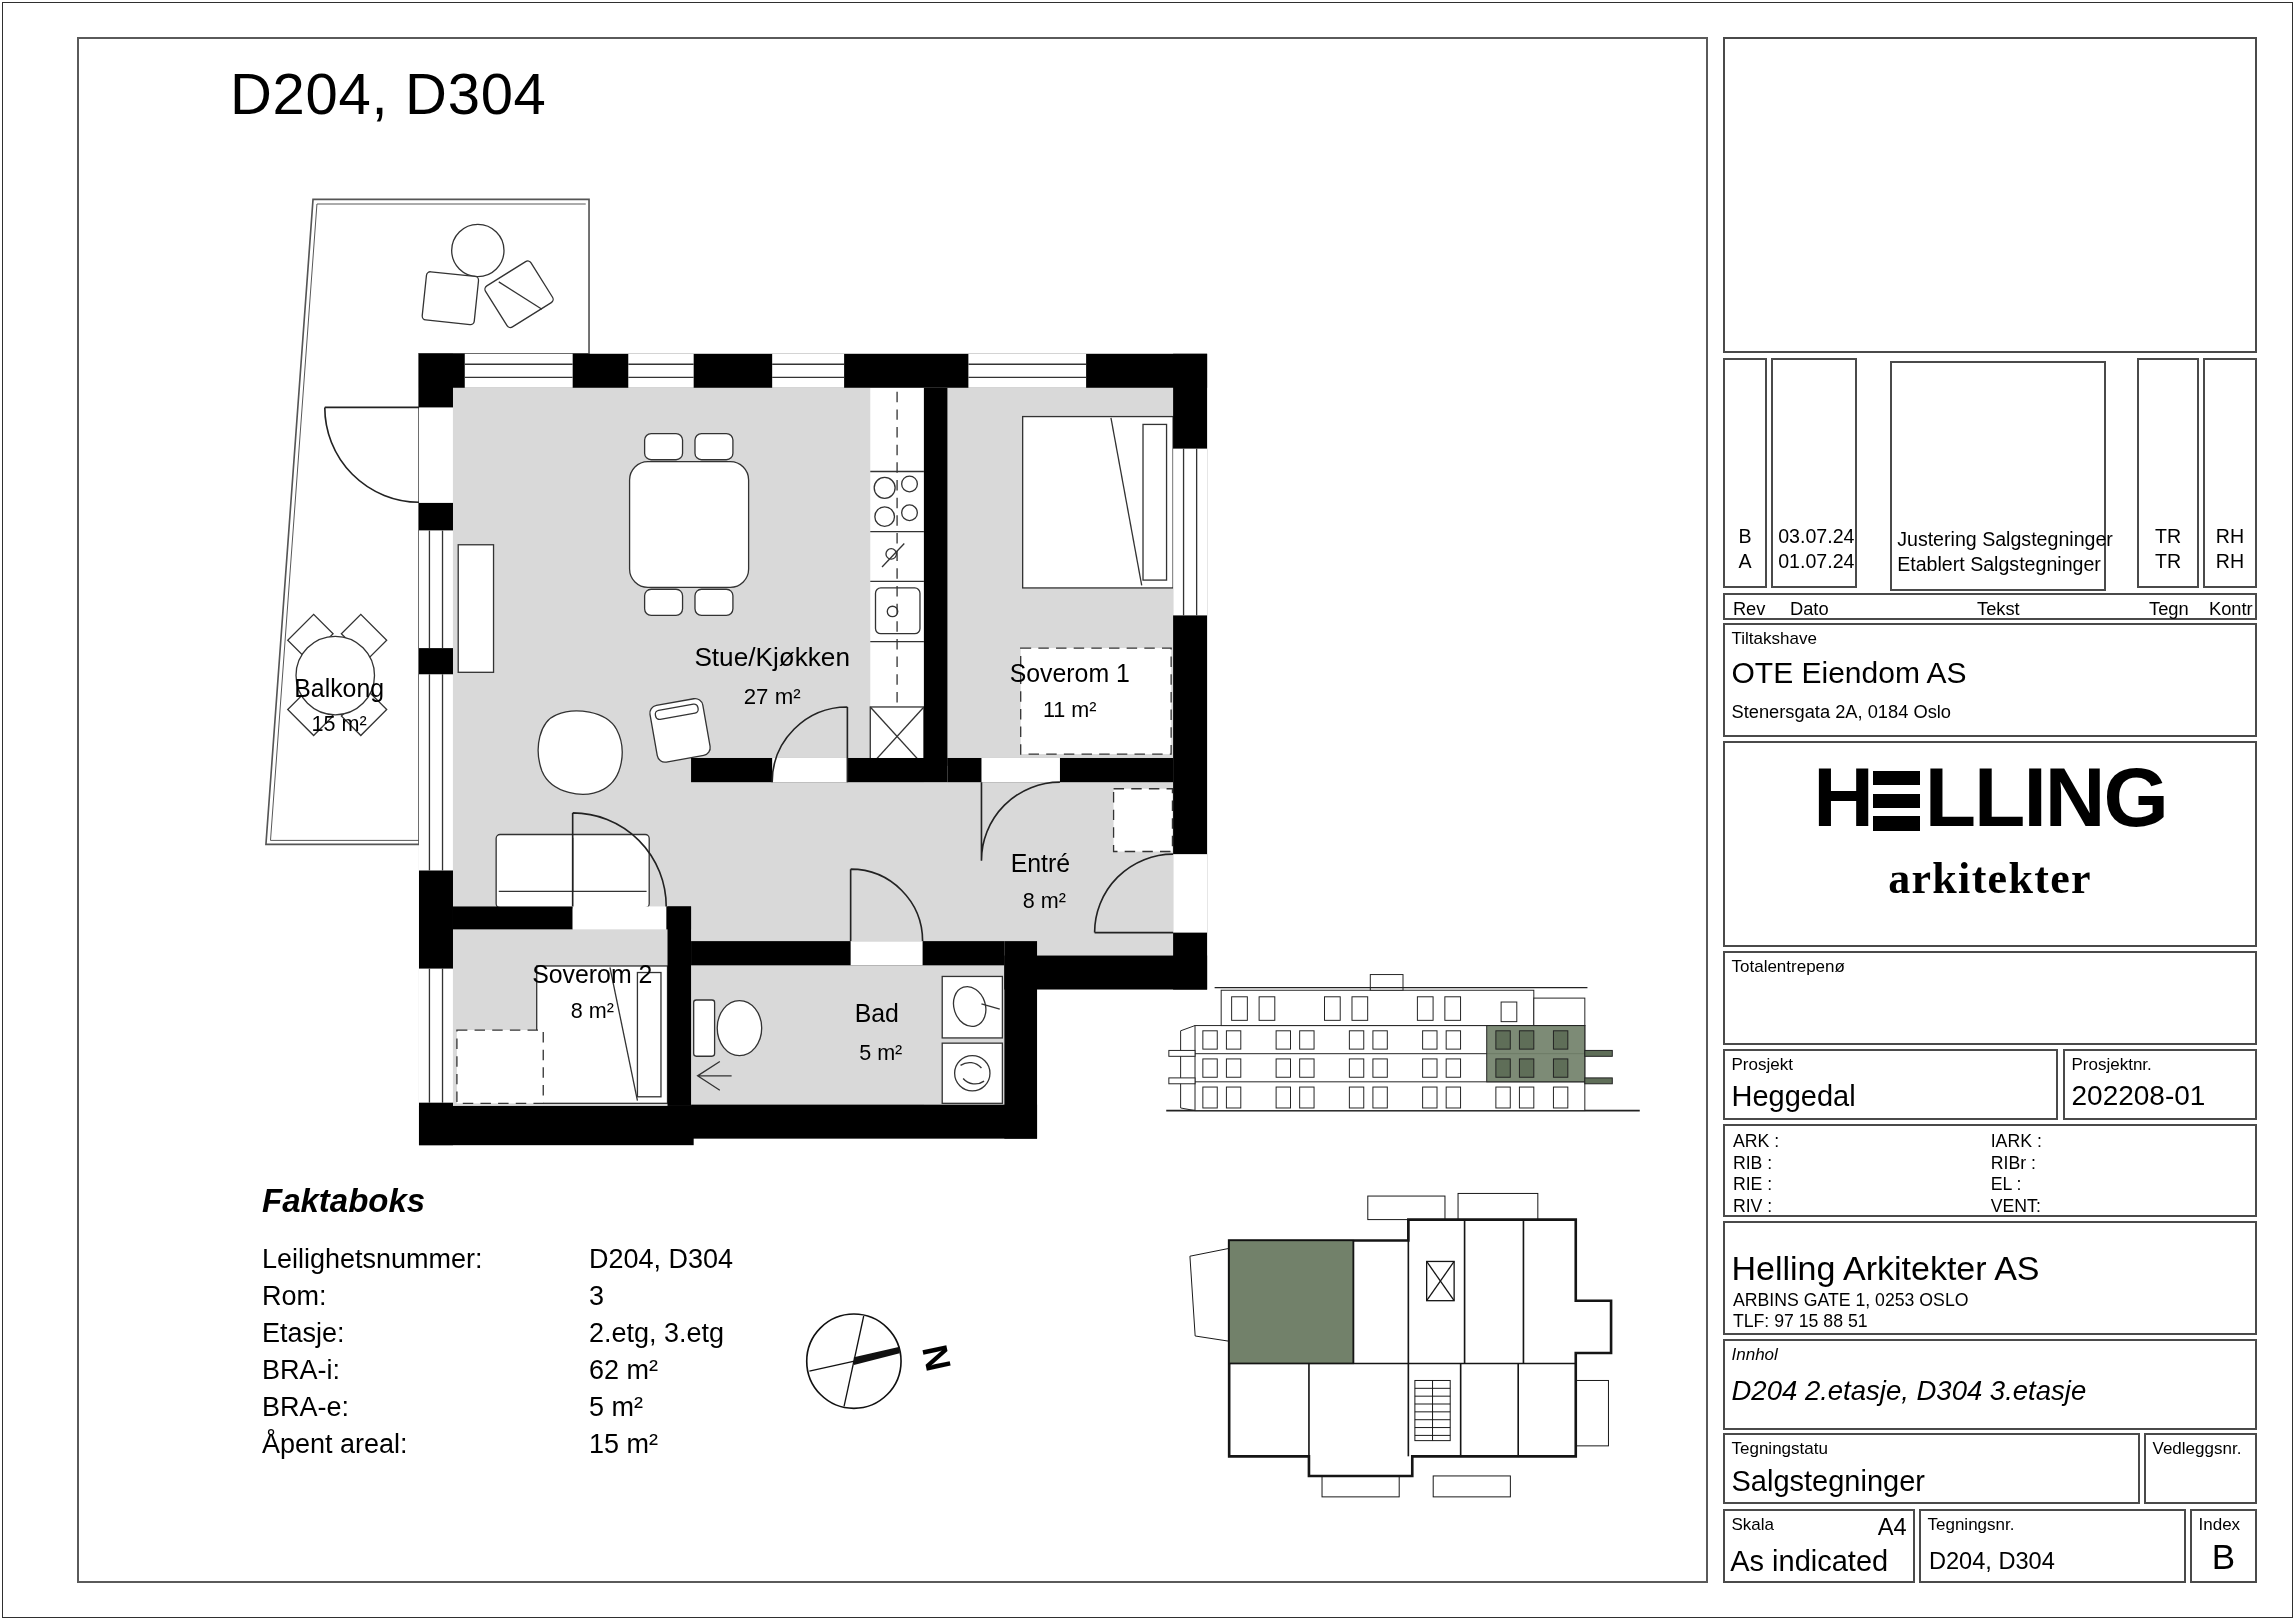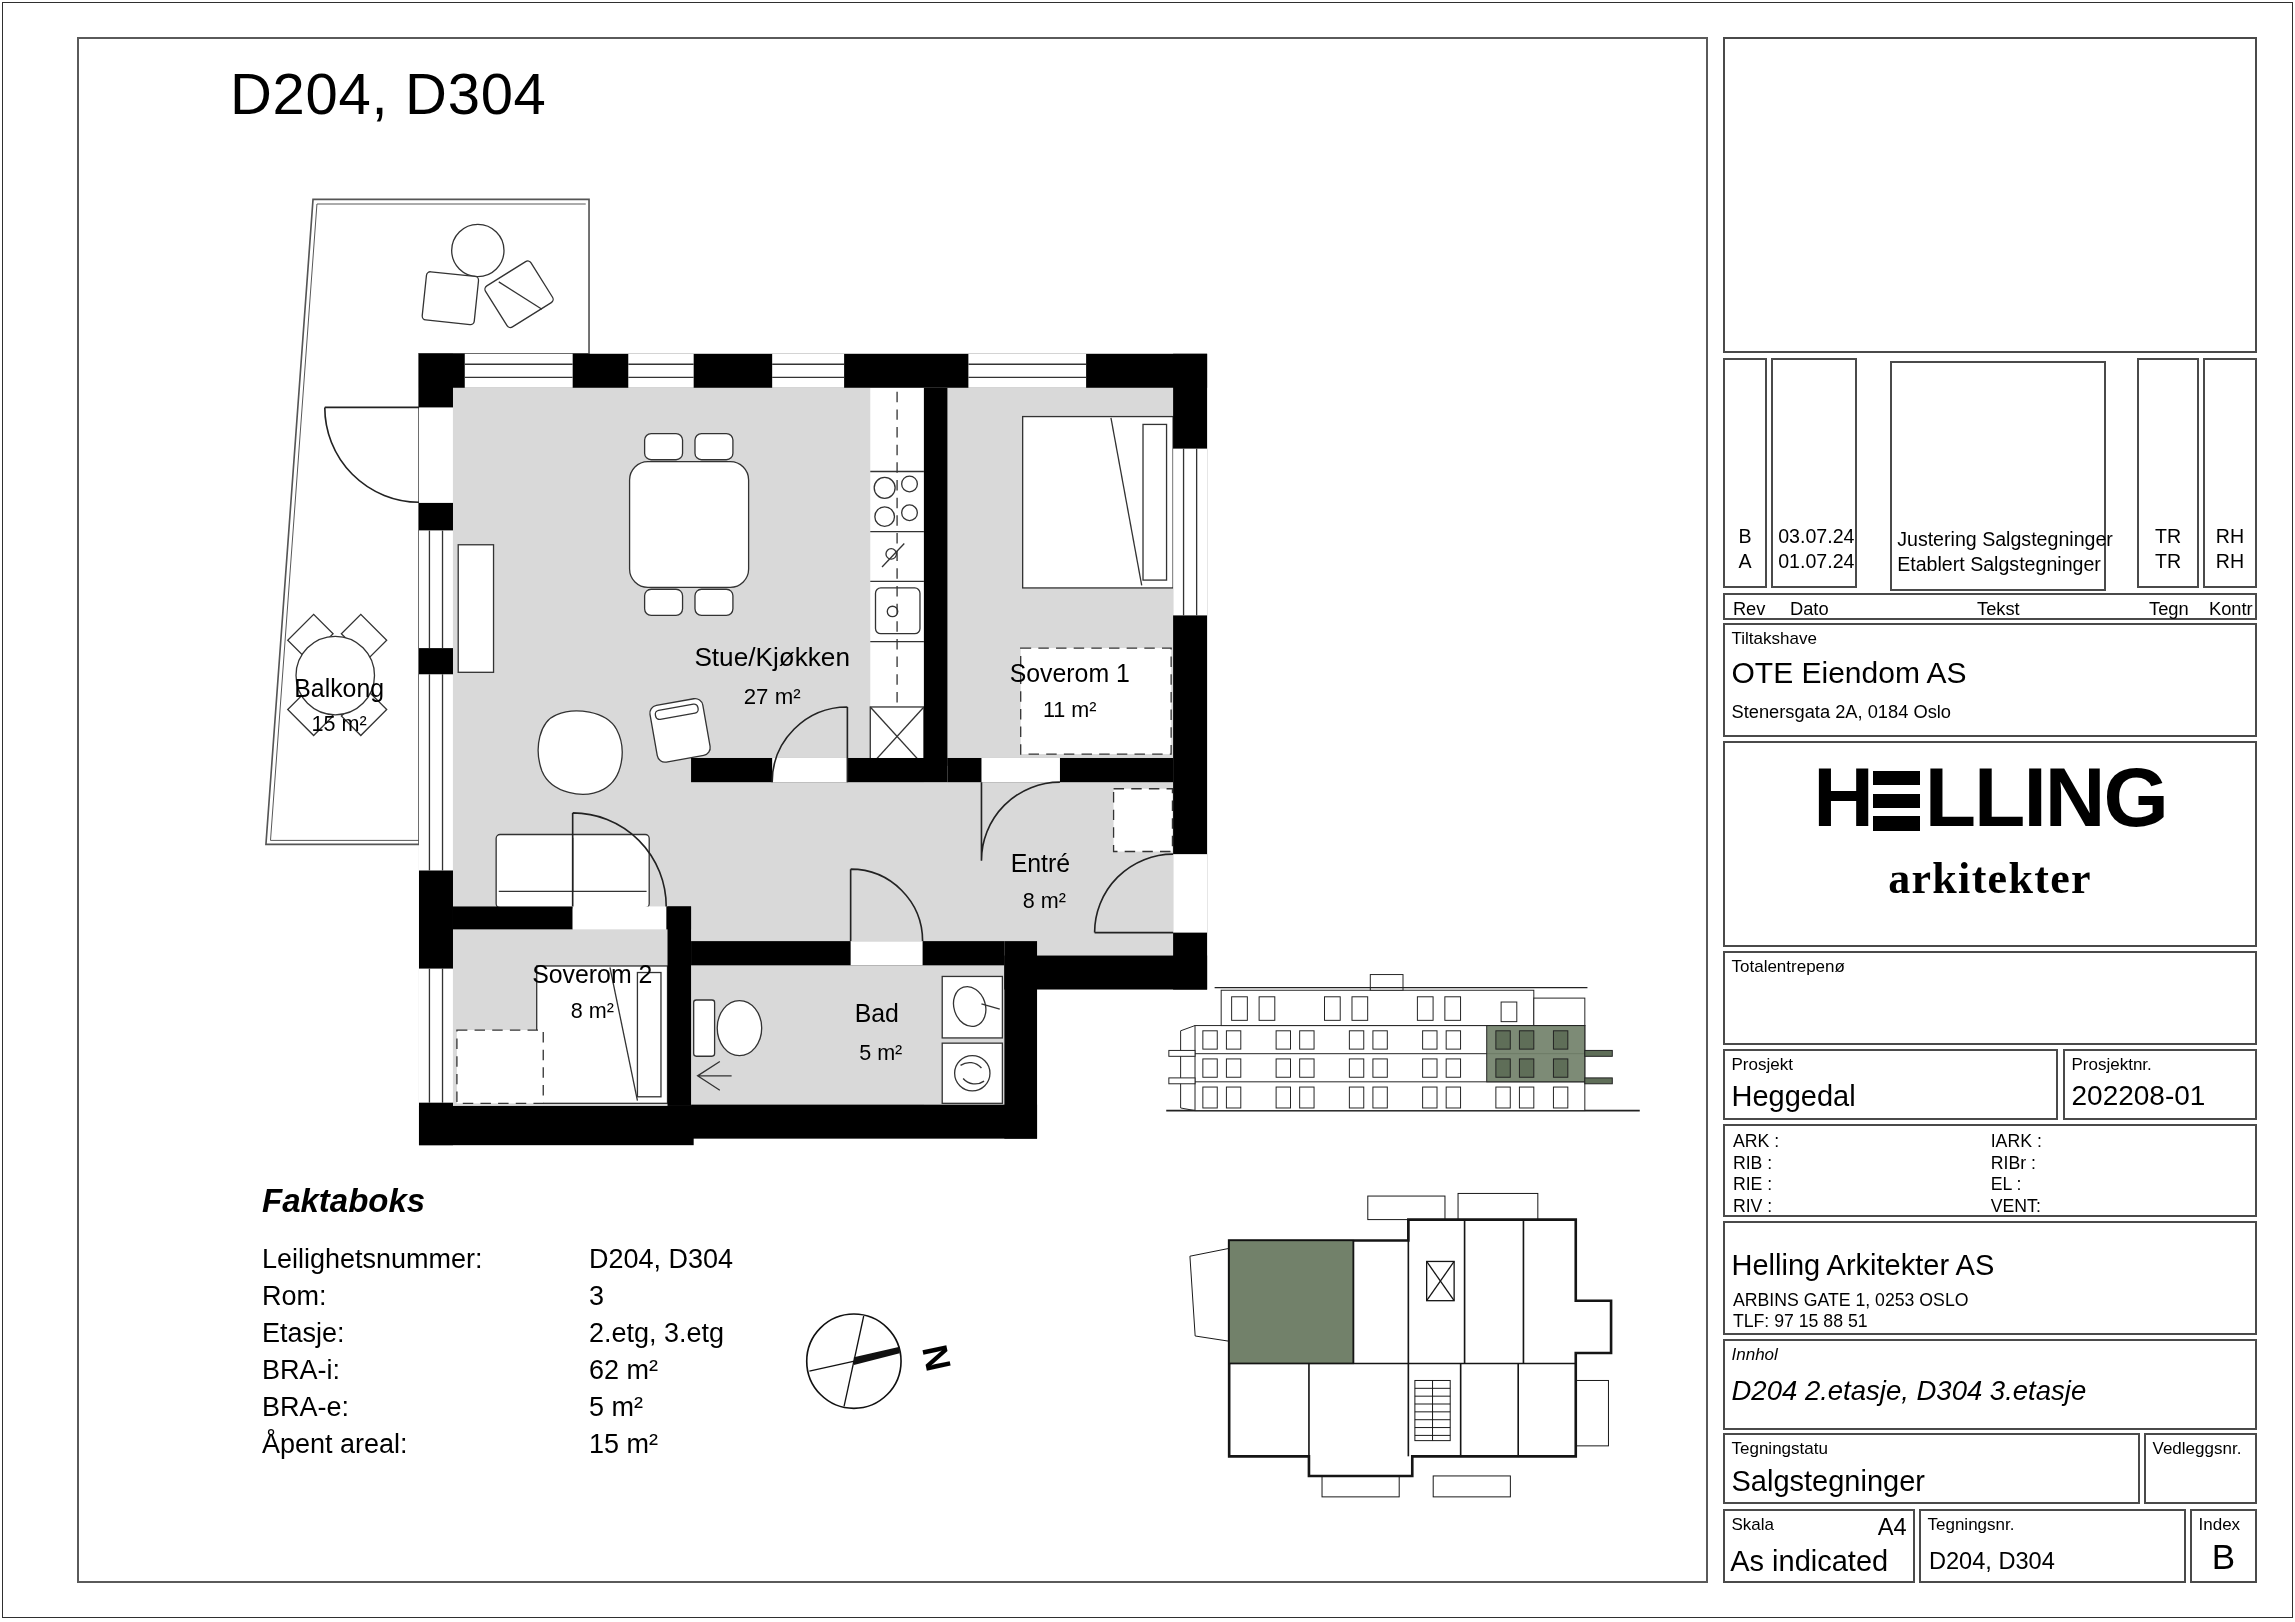--- a/index.html
+++ b/index.html
@@ -29,21 +29,21 @@
   .client-addr{position:absolute;left:6.5px;top:76px;font-size:18.3px;}
   .logo-wrap{position:absolute;left:0;right:0;top:19.6px;text-align:center;}
   .logo-line{display:flex;justify-content:center;align-items:flex-end;}
   .logo-txt{font-size:84px;font-weight:800;line-height:0.82;letter-spacing:-2px;}
   .logo-e{display:flex;flex-direction:column;justify-content:space-between;width:47px;height:60px;margin:0 4.6px 0.7px 1.3px;}
   .logo-e i{display:block;height:14.4px;background:#000;}
   .logo-sub{font-family:"Liberation Serif",serif;font-weight:bold;font-size:44px;margin-top:22px;letter-spacing:1.3px;}
   .big-val{position:absolute;left:6.5px;top:29px;font-size:29px;white-space:nowrap;}
   .consult-grid{position:absolute;left:7.9px;right:6.5px;top:5.2px;display:flex;font-size:17.7px;line-height:21.6px;}
   .consult-col{width:50%;}
-  .arch-name{position:absolute;left:6.5px;top:26px;font-size:29px;white-space:nowrap;}
+  .arch-name{position:absolute;left:6.5px;top:26px;font-size:34px;white-space:nowrap;}
   .arch-addr{position:absolute;left:7.9px;top:67px;font-size:17.7px;}
   .arch-tlf{position:absolute;left:7.9px;top:88px;font-size:17.7px;}
   .innhold-val{position:absolute;left:6.5px;top:34px;font-size:27.5px;white-space:nowrap;}
   .status-val{position:absolute;left:6.5px;top:30px;font-size:29px;}
   .skala-a4{position:absolute;right:6.5px;top:2.6px;font-size:23.6px;}
   .skala-val{position:absolute;left:5.2px;top:34px;font-size:29px;white-space:nowrap;}
   .tegnnr-val{position:absolute;left:7.9px;top:37px;font-size:23.6px;}
   .index-val{position:absolute;left:0;right:0;top:26px;text-align:center;font-size:35px;}
   svg text{font-family:"Liberation Sans",sans-serif;}
 </style>

